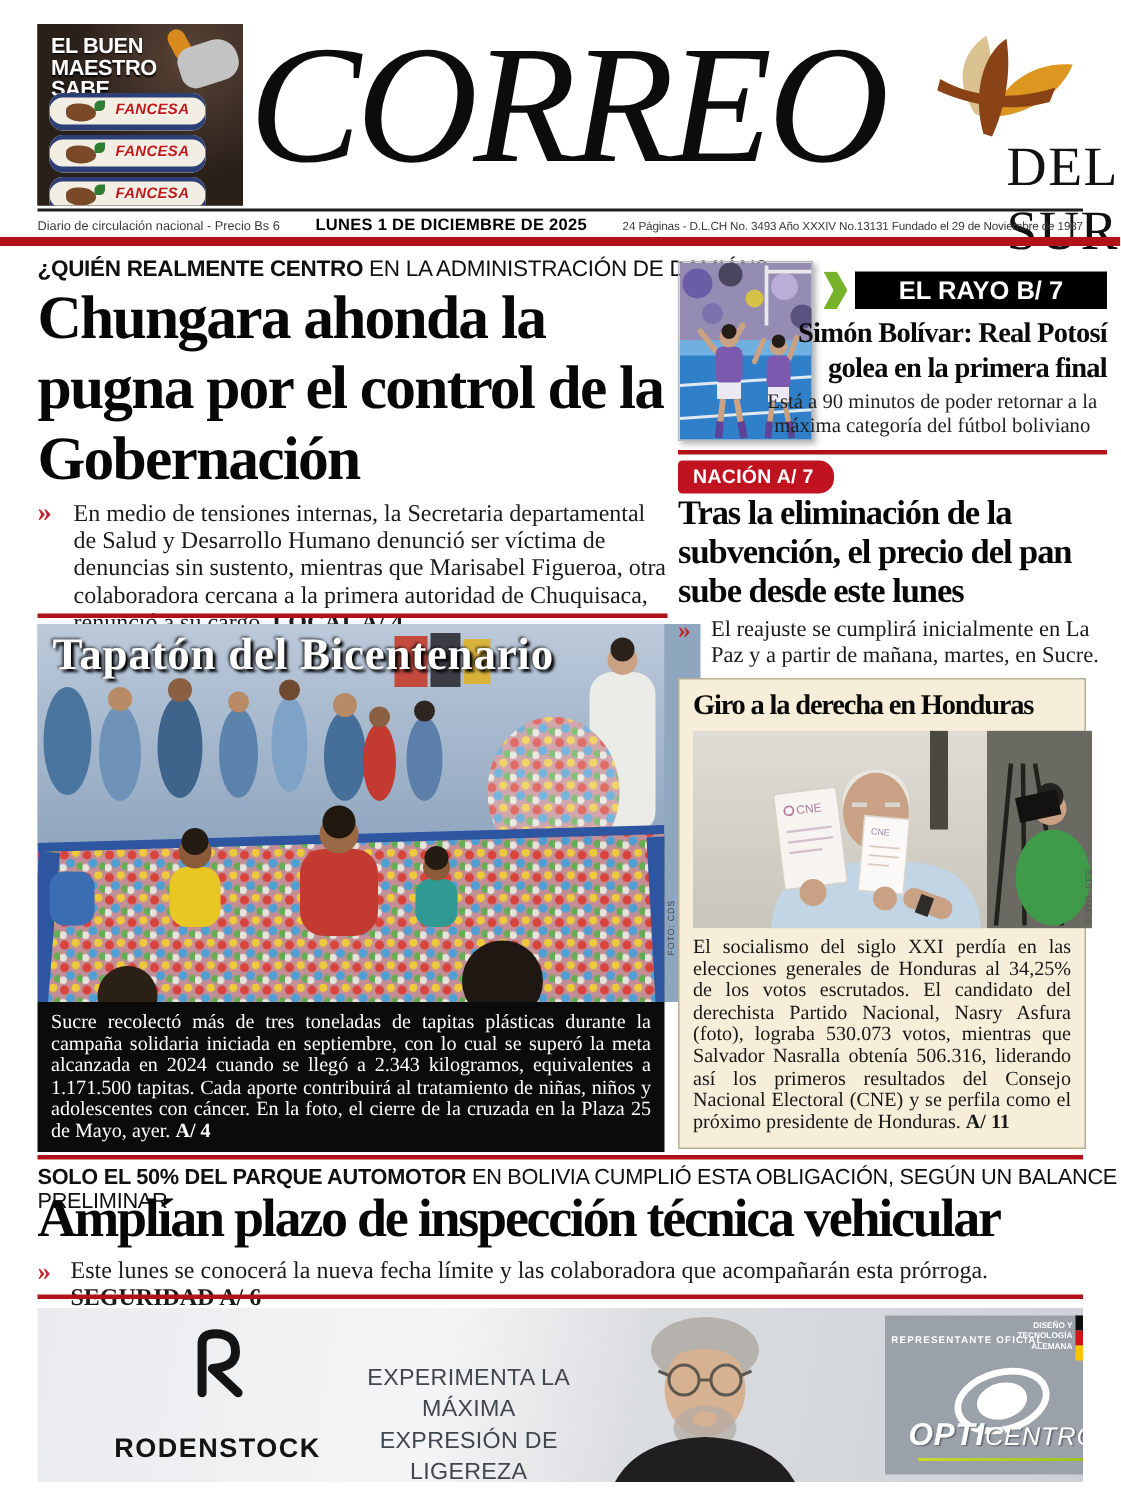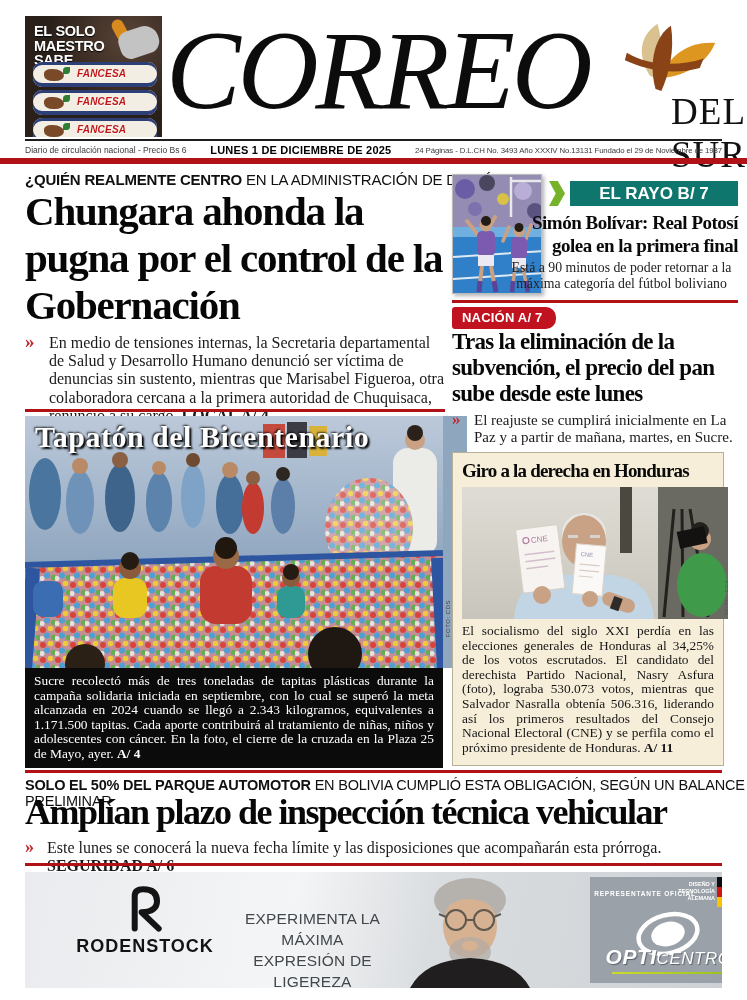--- a/index.html
+++ b/index.html
@@ -10,21 +10,21 @@
 
   
   .top-ad { left:25px; top:16px; width:137px; height:121px;
     background: radial-gradient(circle at 75% 18%, #5a4437, #2a201a 55%), #241b16; overflow:hidden; }
   .top-ad-text { position:absolute; left:9px; top:8px; color:#fff; font-weight:bold;
     font-size:14.5px; line-height:14.5px; letter-spacing:-0.3px; text-shadow:0 1px 1px #000; }
   .glove { position:absolute; right:3px; top:12px; width:40px; height:28px; background:#c3c3c3;
     border-radius:10px 14px 12px 10px; transform:rotate(-18deg); }
   .thumb { position:absolute; right:36px; top:3px; width:12px; height:22px; background:#d98a1f;
     border-radius:6px; transform:rotate(-28deg); }
-  .bag { position:absolute; left:8px; width:124px; height:25px; background:#f2eee3; border-radius:9px;
+  .bag { position:absolute; left:8px; width:104px; height:25px; background:#f2eee3; border-radius:9px;
     box-shadow: inset 0 -4px 0 #2c3f77, inset 0 3px 0 #2c3f77; text-align: right; }
   .bag-brand { position:absolute; left:44px; top:6px; color:#c01818; font-weight:bold; font-style:italic;
     font-size:10px; letter-spacing:0.2px; text-shadow:0.5px 0.5px 0 #fff; }
   .bag-lion { position:absolute; left:11px; top:7px; width:20px; height:12px; background:#7a4a28;
     border-radius:40% 60% 50% 50%; }
   .bag-leaf { position:absolute; left:30px; top:5px; width:7px; height:7px; background:#2e7d32;
     border-radius:50% 0; }
 
   .logo-title { left:166px; top:8px; width:470px; font-family:"Liberation Serif", serif;
     font-size:112px; line-height:124px; color:#0c0c0c; letter-spacing:-3px; white-space:nowrap;font-style:italic; }
@@ -63,21 +63,21 @@
   .caption-1 { left:25px; top:668px; width:418px; min-height:94px; background:#0b0b0b; color:#fff;
     font-family:"Liberation Serif", serif; font-size:13.4px; line-height:14.6px;
     padding:6px 9px; text-align:justify; }
   .caption-1 b { font-weight:bold;margin-top:44px; }
 
   
   .sports-photo { left:452px; top:174px; width:90px; height:120px; border:1px solid #bbb;
     box-shadow:2px 2px 4px rgba(0,0,0,.3); overflow:hidden; }
   .chevron { left:549px; top:181px; width:16px; height:25px; background:#76b22a;
     clip-path: polygon(0 0, 55% 0, 100% 50%, 55% 100%, 0 100%, 42% 50%); }
-  .sports-badge { left:570px; top:181px; width:168px; height:25px; background:#0f766e; color:#fff;
+  .sports-badge { left:570px; top:181px; width:168px; height:25px; background:#000000; color:#fff;
     display:flex; align-items:center; justify-content:center; font-weight:bold; font-size:17px;
     letter-spacing:0px; }
   .sports-headline { left:500px; top:212px; width:238px; text-align:right;
     font-family:"Liberation Serif", serif; font-weight:bold; font-size:19px; line-height:22.5px;
     letter-spacing:-0.5px; color:#0a0a0a; }
   .sports-deck { left:505px; top:260px; width:233px; text-align:center;
     font-family:"Liberation Serif", serif; font-size:13.8px; line-height:15.8px; color:#222; }
   .rule-sports { left:452px; top:300px; width:286px; }
 
   
@@ -105,21 +105,21 @@
   .headline-2 { left:25px; top:791px; width:697px; font-family:"Liberation Serif", serif;
     font-weight:bold; font-size:36px; letter-spacing:-1.5px; white-space:nowrap; color:#070707; }
   .deck-2 { left:25px; top:839px; width:697px; font-size:16px; line-height:18px; padding-left:22px; }
   .deck-2 .bullet { font-size:18px; }
   .rule-full-bottom { left:25px; top:863px; width:697px; }
 
   
   .bottom-ad { left:25px; top:872px; width:697px; height:116px; overflow:hidden;
     background:linear-gradient(100deg,#e9ebee 0%, #f4f5f6 38%, #dadde0 58%, #cdd1d5 100%); }
   .rodenstock { position:absolute; left:45px; top:12px; width:150px; text-align:center; }
-  .rodenstock-word { font-size:18px; font-weight:bold; color:#131313; letter-spacing:1px; margin-top:0; }
+  .rodenstock-word { font-size:18px; font-weight:bold; color:#131313; letter-spacing:1px; margin-top:18px; }
   .ad-tagline { position:absolute; left:195px; top:36px; width:185px; text-align:center;
     font-size:15.5px; line-height:21px; color:#42474c; letter-spacing:0.2px; }
   .ad-man { position:absolute; left:330px; top:0; width:230px; height:116px; }
   .ad-panel { position:absolute; left:565px; top:5px; width:157px; height:106px; background:#9aa1a9; }
   .partner-label { position:absolute; left:0; top:13px; width:110px; text-align:center; color:#fff;
     font-size:6.5px; font-weight:bold; letter-spacing:0.8px; }
   .rings { position:absolute; left:28px; top:24px; }
   .opti-brand { position:absolute; left:0; bottom:14px; width:157px; text-align:center; color:#fff;
     font-style:italic; font-size:21px; letter-spacing:0.5px; text-shadow:1px 1px 1px #5c6167; }
   .opti-brand .strong { font-weight:bold; }
@@ -132,21 +132,21 @@
   .flag-caption { position:absolute; right:32px; top:4px; width:52px; text-align:right; color:#fff;
     font-size:5.5px; font-weight:bold; line-height:7px; }
 </style>
 </head>
 <body>
 
 <div class="page">
 
   <div class="abs top-ad">
     <div class="top-ad-text">
-      <div>EL SOLO</div>
+      <div>EL BUEN</div>
       <div>MAESTRO</div>
       <div>SABE</div>
     </div>
     <div class="thumb"></div>
     <div class="glove"></div>
     <div class="bag" style="top:46px;">
       <span class="bag-lion"></span>
       <span class="bag-leaf"></span>
       <span class="bag-brand">FANCESA</span>
     </div>
@@ -344,21 +344,21 @@
     </div>
   </div>
 
   <div class="rule rule-full-top"></div>
   <div class="abs kicker kicker-2">
     <b>SOLO EL 50% DEL PARQUE AUTOMOTOR</b><span> EN BOLIVIA CUMPLIÓ ESTA OBLIGACIÓN, SEGÚN UN BALANCE PRELIMINAR</span>
   </div>
   <div class="abs headline-2">Amplían plazo de inspección técnica vehicular</div>
   <div class="abs deck deck-2">
     <span class="bullet">»</span>
-    <span>Este lunes se conocerá la nueva fecha límite y las disposiciones que acompañarán esta prórroga. </span><b>SEGURIDAD A/ 6</b>
+    <span>Este lunes se conocerá la nueva fecha límite y las colaboradora que acompañarán esta prórroga. </span><b>SEGURIDAD A/ 6</b>
   </div>
   <div class="rule rule-full-bottom"></div>
 
   <div class="abs bottom-ad">
     <div class="rodenstock">
       <svg viewBox="0 0 44 56" width="38" height="48">
         <path d="M10,52 L10,14 Q10,6 20,6 Q36,6 36,20 Q36,32 18,33 L38,52" fill="none" stroke="#141414" stroke-width="7" stroke-linecap="round" stroke-linejoin="round"></path>
       </svg>
       <div class="rodenstock-word">RODENSTOCK</div>
     </div>

